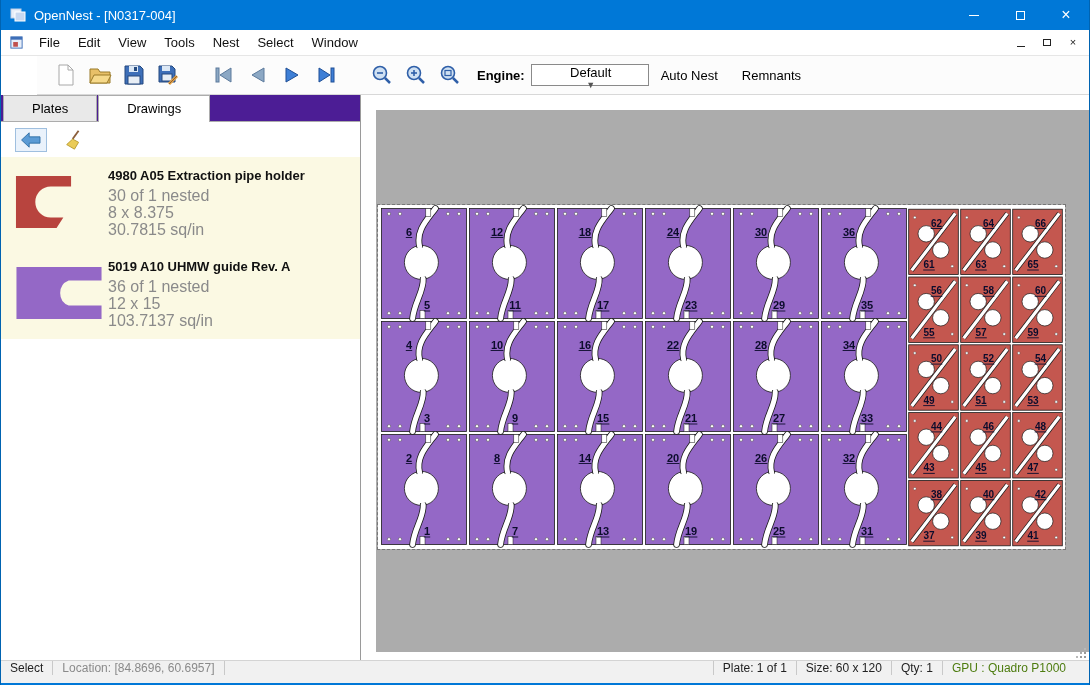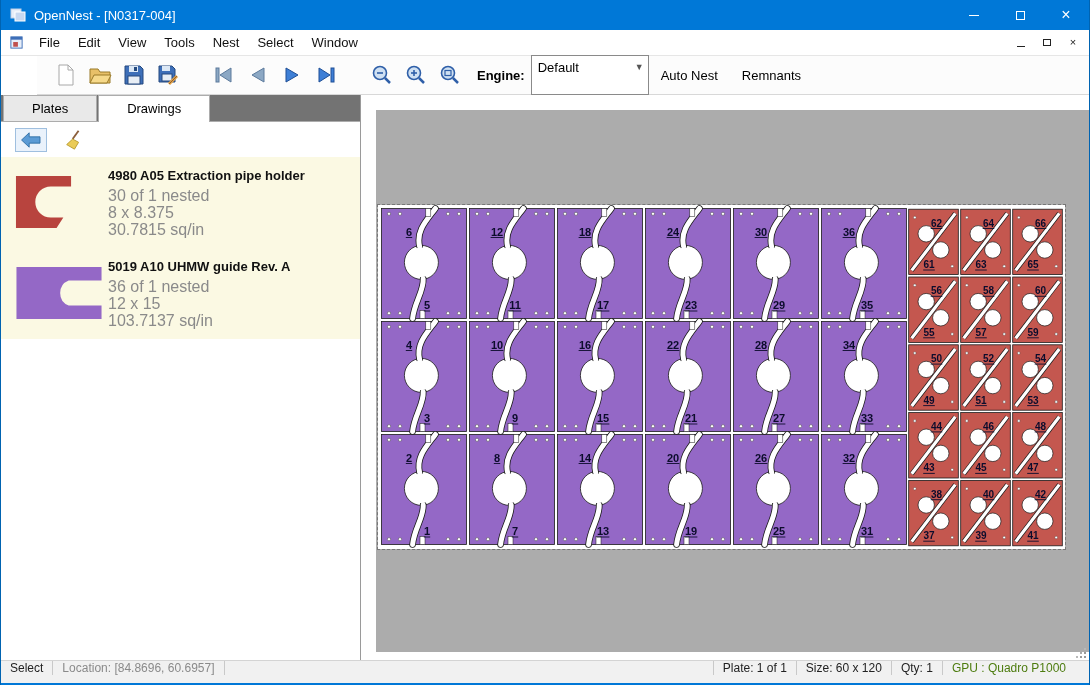--- a/index.html
+++ b/index.html
@@ -25,29 +25,29 @@
   .mdi-controls { margin-left:auto; display:flex; align-items:center; padding-right:8px; gap:10px; color:#222; }
   .mdi-btn { font-size:11px; line-height:1; width:16px; text-align:center; }
   .mdi-min i { display:inline-block; width:8px; height:1px; background:#222; vertical-align:bottom; margin-bottom:1px; }
   .mdi-restore i { display:inline-block; width:8px; height:7px; border:1px solid #222; }
 
   
   .toolbar { height:39px; background:#FCFCFC; border-bottom:1px solid #D8D8D8; display:flex; align-items:center; padding-left:12px; font-size:13px;margin-left:36px; }
   .tb-btn { width:34px; height:30px; display:flex; align-items:center; justify-content:center; }
   .tb-gap { width:22px; }
   .tb-label { font-weight:bold; margin:0 6px 0 10px; }
-  .combo { width:118px; height:40px; border:1px solid #8A8A8A; background:#fff; display:flex; align-items:center; padding:0 4px 16px 6px; }
+  .combo { width:118px; height:22px; border:1px solid #8A8A8A; background:#fff; display:flex; align-items:center; padding:0 4px 16px 6px;flex-direction:column; }
   .combo span.val { flex:1; font-size:13px; }
   .combo .arrow { font-size:9px; color:#555; }
   .tb-text { padding:0 12px; }
 
   
   .body { display:flex; height:565px; }
   .sidebar { width:360px; background:#fff; border-right:1px solid #9A9A9A; display:flex; flex-direction:column; }
-  .tabstrip { height:27px; background:#737373; display:flex; align-items:flex-end; border-bottom:1px solid #ACACAC; padding-left:2px; }
+  .tabstrip { height:27px; background:#4c1d95; display:flex; align-items:flex-end; border-bottom:1px solid #ACACAC; padding-left:2px; }
   .tab { font-size:13px; padding:5px 28px; border:1px solid #ACACAC; border-bottom:none; background:#E9E9E9; margin-right:1px; position:relative; }
   .tab.active { background:#fff; margin-bottom:-1px; padding-bottom:6px; z-index:2; }
   .side-toolbar { height:35px; display:flex; align-items:center; gap:16px; padding-left:14px; background:#fff; }
   .st-btn { display:flex; align-items:center; justify-content:center; }
   .st-btn.framed { border:1px solid #9FBFDF; background:#EAF2FB; padding:2px 4px; }
 
   .part-list { background:#fff; flex:1; overflow:hidden; }
   .part-item { background:#FBF9E3; display:flex; padding:9px 10px 10px 12px; }
   .part-thumb { width:95px; flex:none; display:flex; align-items:center; }
   .part-info { padding-top:2px; }

